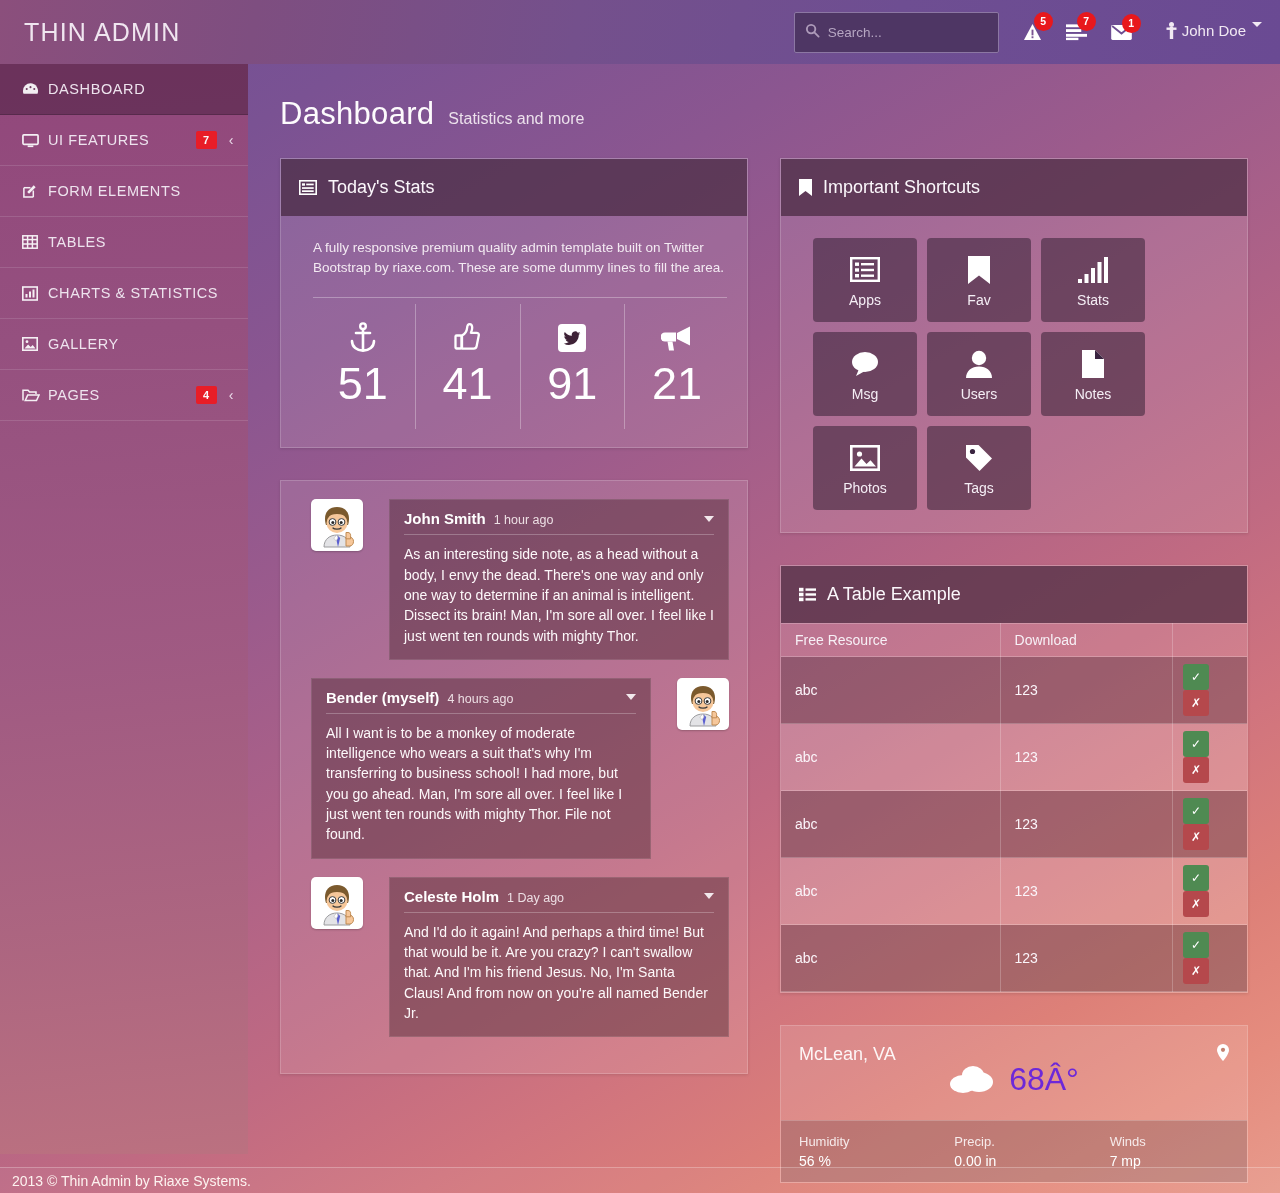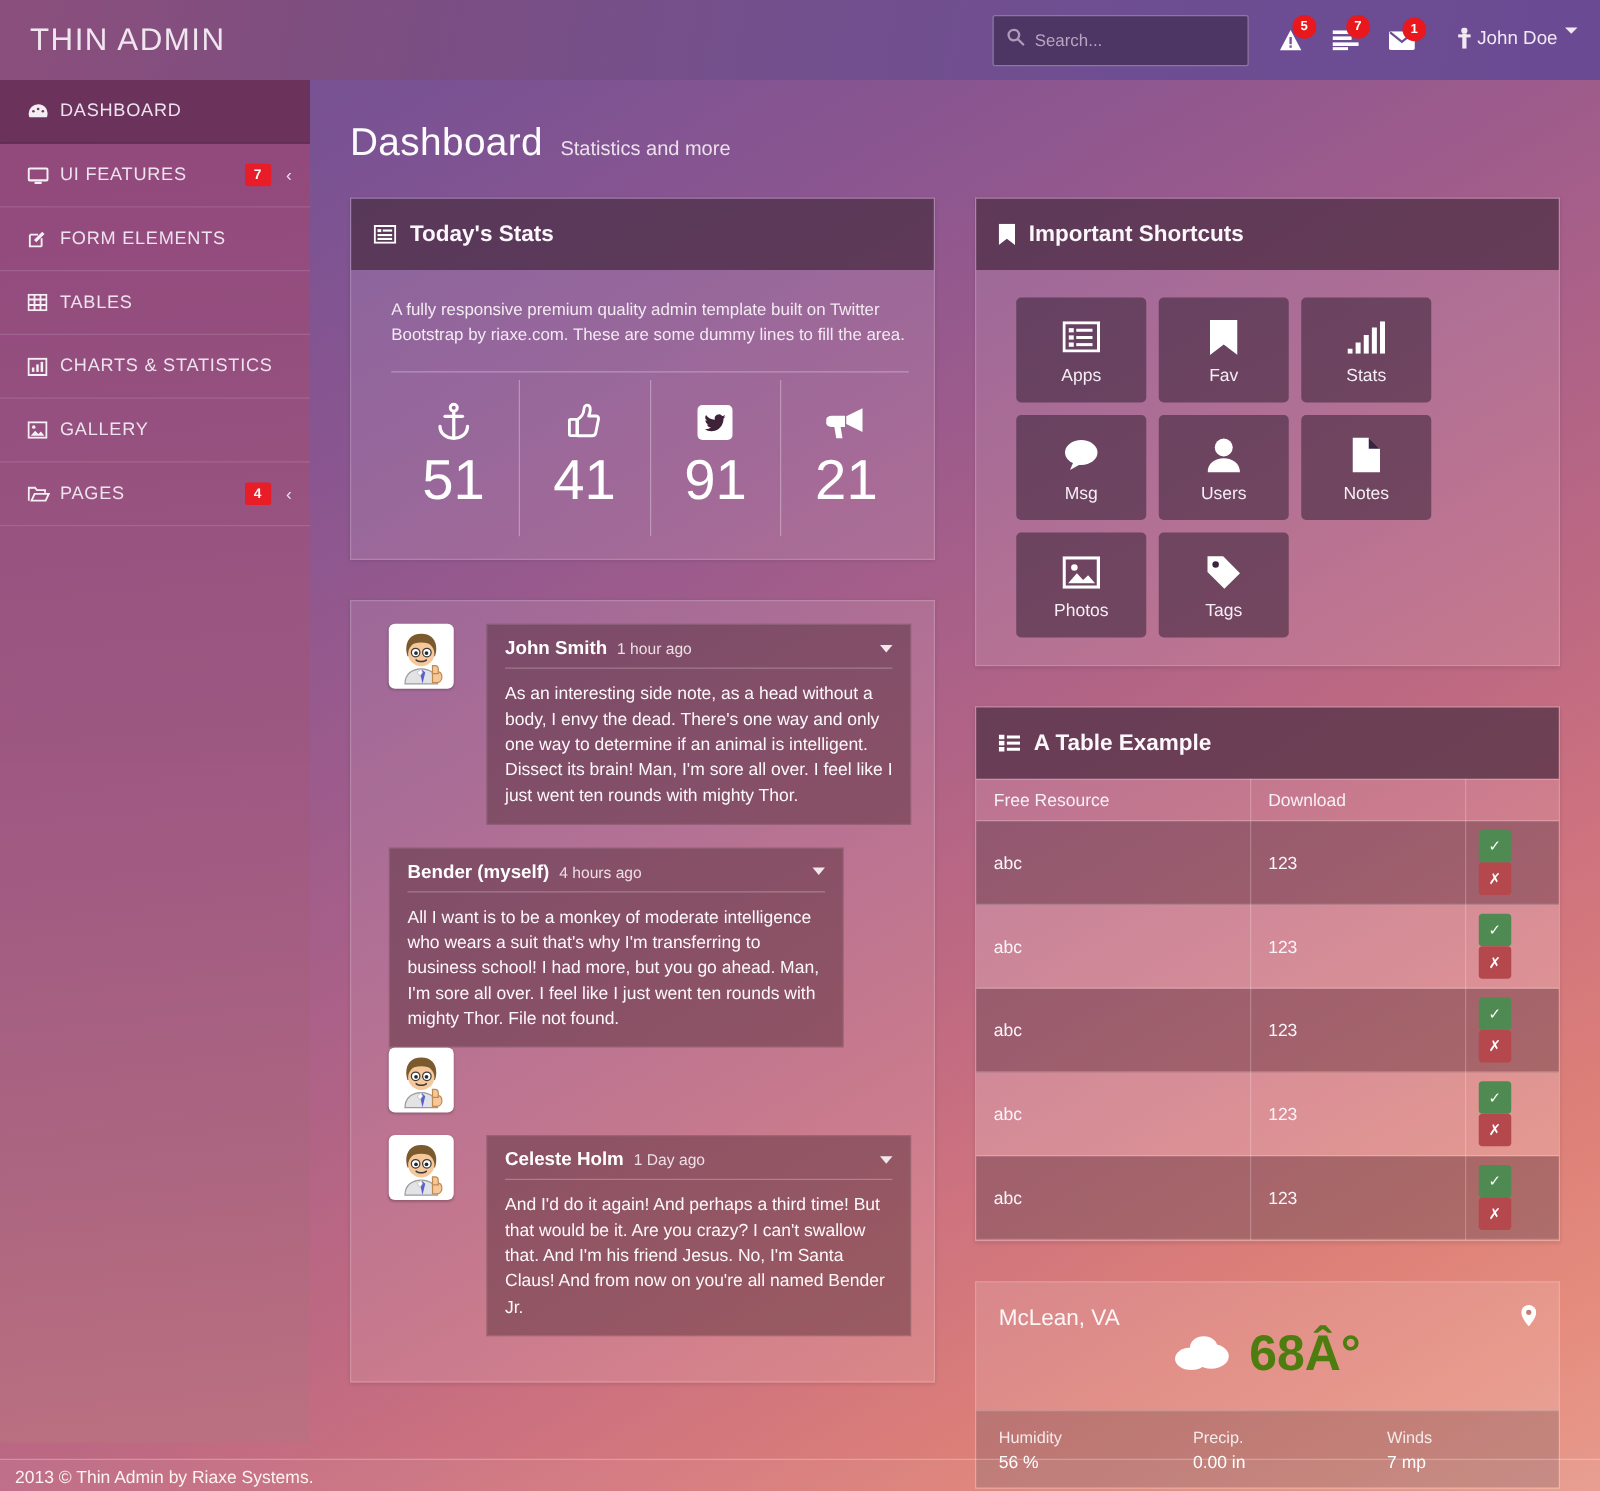--- a/index.html
+++ b/index.html
@@ -96,21 +96,21 @@
 
   .panel {
     background: rgba(255,255,255,.10);
     border: 1px solid rgba(255,255,255,.18);
     margin-bottom: 32px;
     box-shadow: 0 1px 3px rgba(0,0,0,.12);
   }
   .panel-head {
     height: 57px; display: flex; align-items: center; padding-left: 18px;
     background: rgba(62,34,55,.66);
-    color: #fbf7fb; font-size: 18px; font-weight: 700;
+    color: #fbf7fb; font-size: 18px; font-weight: 400;
   }
   .panel-head .ph-ico { margin-right: 11px; display: flex; align-items: center; }
   .panel-body { padding: 18px; margin-left: 12px; }
 
   
   .stats-desc { color: #f3eaf2; font-size: 13.5px; line-height: 1.45; padding: 4px 2px 0 2px; }
   .stats-hr { border: 0; border-top: 1px solid rgba(255,255,255,.30); margin: 20px 2px 6px 2px; }
   .stats-row { display: flex; }
   .stat-cell {
     flex: 1; text-align: center; padding: 16px 0 22px 0;
@@ -125,21 +125,21 @@
   .sc-tile {
     width: 104px; height: 84px; background: rgba(48,28,48,.52);
     border-radius: 4px; display: flex; flex-direction: column;
     align-items: center; justify-content: center; cursor: pointer;
   }
   .sc-ico { height: 34px; display: flex; align-items: center; }
   .sc-label { color: #f5eef5; font-size: 14px; margin-top: 5px; font-weight: 300; }
 
   
   .chat-row { display: flex; margin-bottom: 18px; align-items: flex-start; }
-  .chat-row.right { justify-content: flex-end; flex-direction: column; }
+  .chat-row.right { justify-content: flex-end; }
   .avatar {
     width: 52px; height: 52px; flex: 0 0 52px; background: #fff;
     border-radius: 5px; padding: 2px; box-shadow: 0 1px 2px rgba(0,0,0,.22);
   }
   .bubble {
     background: rgba(70,34,42,.42); border: 1px solid rgba(255,255,255,.10);
     padding: 10px 14px 13px 14px; max-width: 364px; position: relative;
   }
   .bubble-hd { display: flex; align-items: baseline; padding-bottom: 7px; border-bottom: 1px solid rgba(255,255,255,.25); }
   .bubble-name { color: #fff; font-size: 15px; font-weight: bold; }
@@ -176,21 +176,21 @@
   }
   .btn-ok { background: #4f8a52; }
   .btn-no { background: #b5484c; }
 
   
   .weather { background: rgba(255,255,255,.12); border: 1px solid rgba(255,255,255,.18); }
   .wx-top { position: relative; padding: 18px 18px 22px 18px; }
   .wx-city { color: #fdf6f6; font-size: 18px; font-weight: 300; }
   .wx-pin { position: absolute; right: 18px; top: 18px; }
   .wx-main { display: flex; align-items: center; justify-content: center; margin-top: -4px; }
-  .wx-temp { color: #4d7c0f; font-size: 40px; font-weight: 700; margin-left: 14px; }
+  .wx-temp { color: #6d28d9; font-size: 32px; font-weight: 400; margin-left: 14px; }
   .wx-bot { display: flex; border-top: 1px solid rgba(255,255,255,.22); background: rgba(60,32,42,.22); }
   .wx-cell { flex: 1; padding: 13px 18px; }
   .wx-k { color: #f6eaea; font-size: 13px; }
   .wx-v { color: #fff; font-size: 14px; margin-top: 4px; }
 
   
   .footer {
     position: absolute; left: 0; bottom: 0; width: 1280px; height: 26px;
     display: flex; align-items: center; padding-left: 12px;
     color: #fdf3f0; font-size: 14px;

